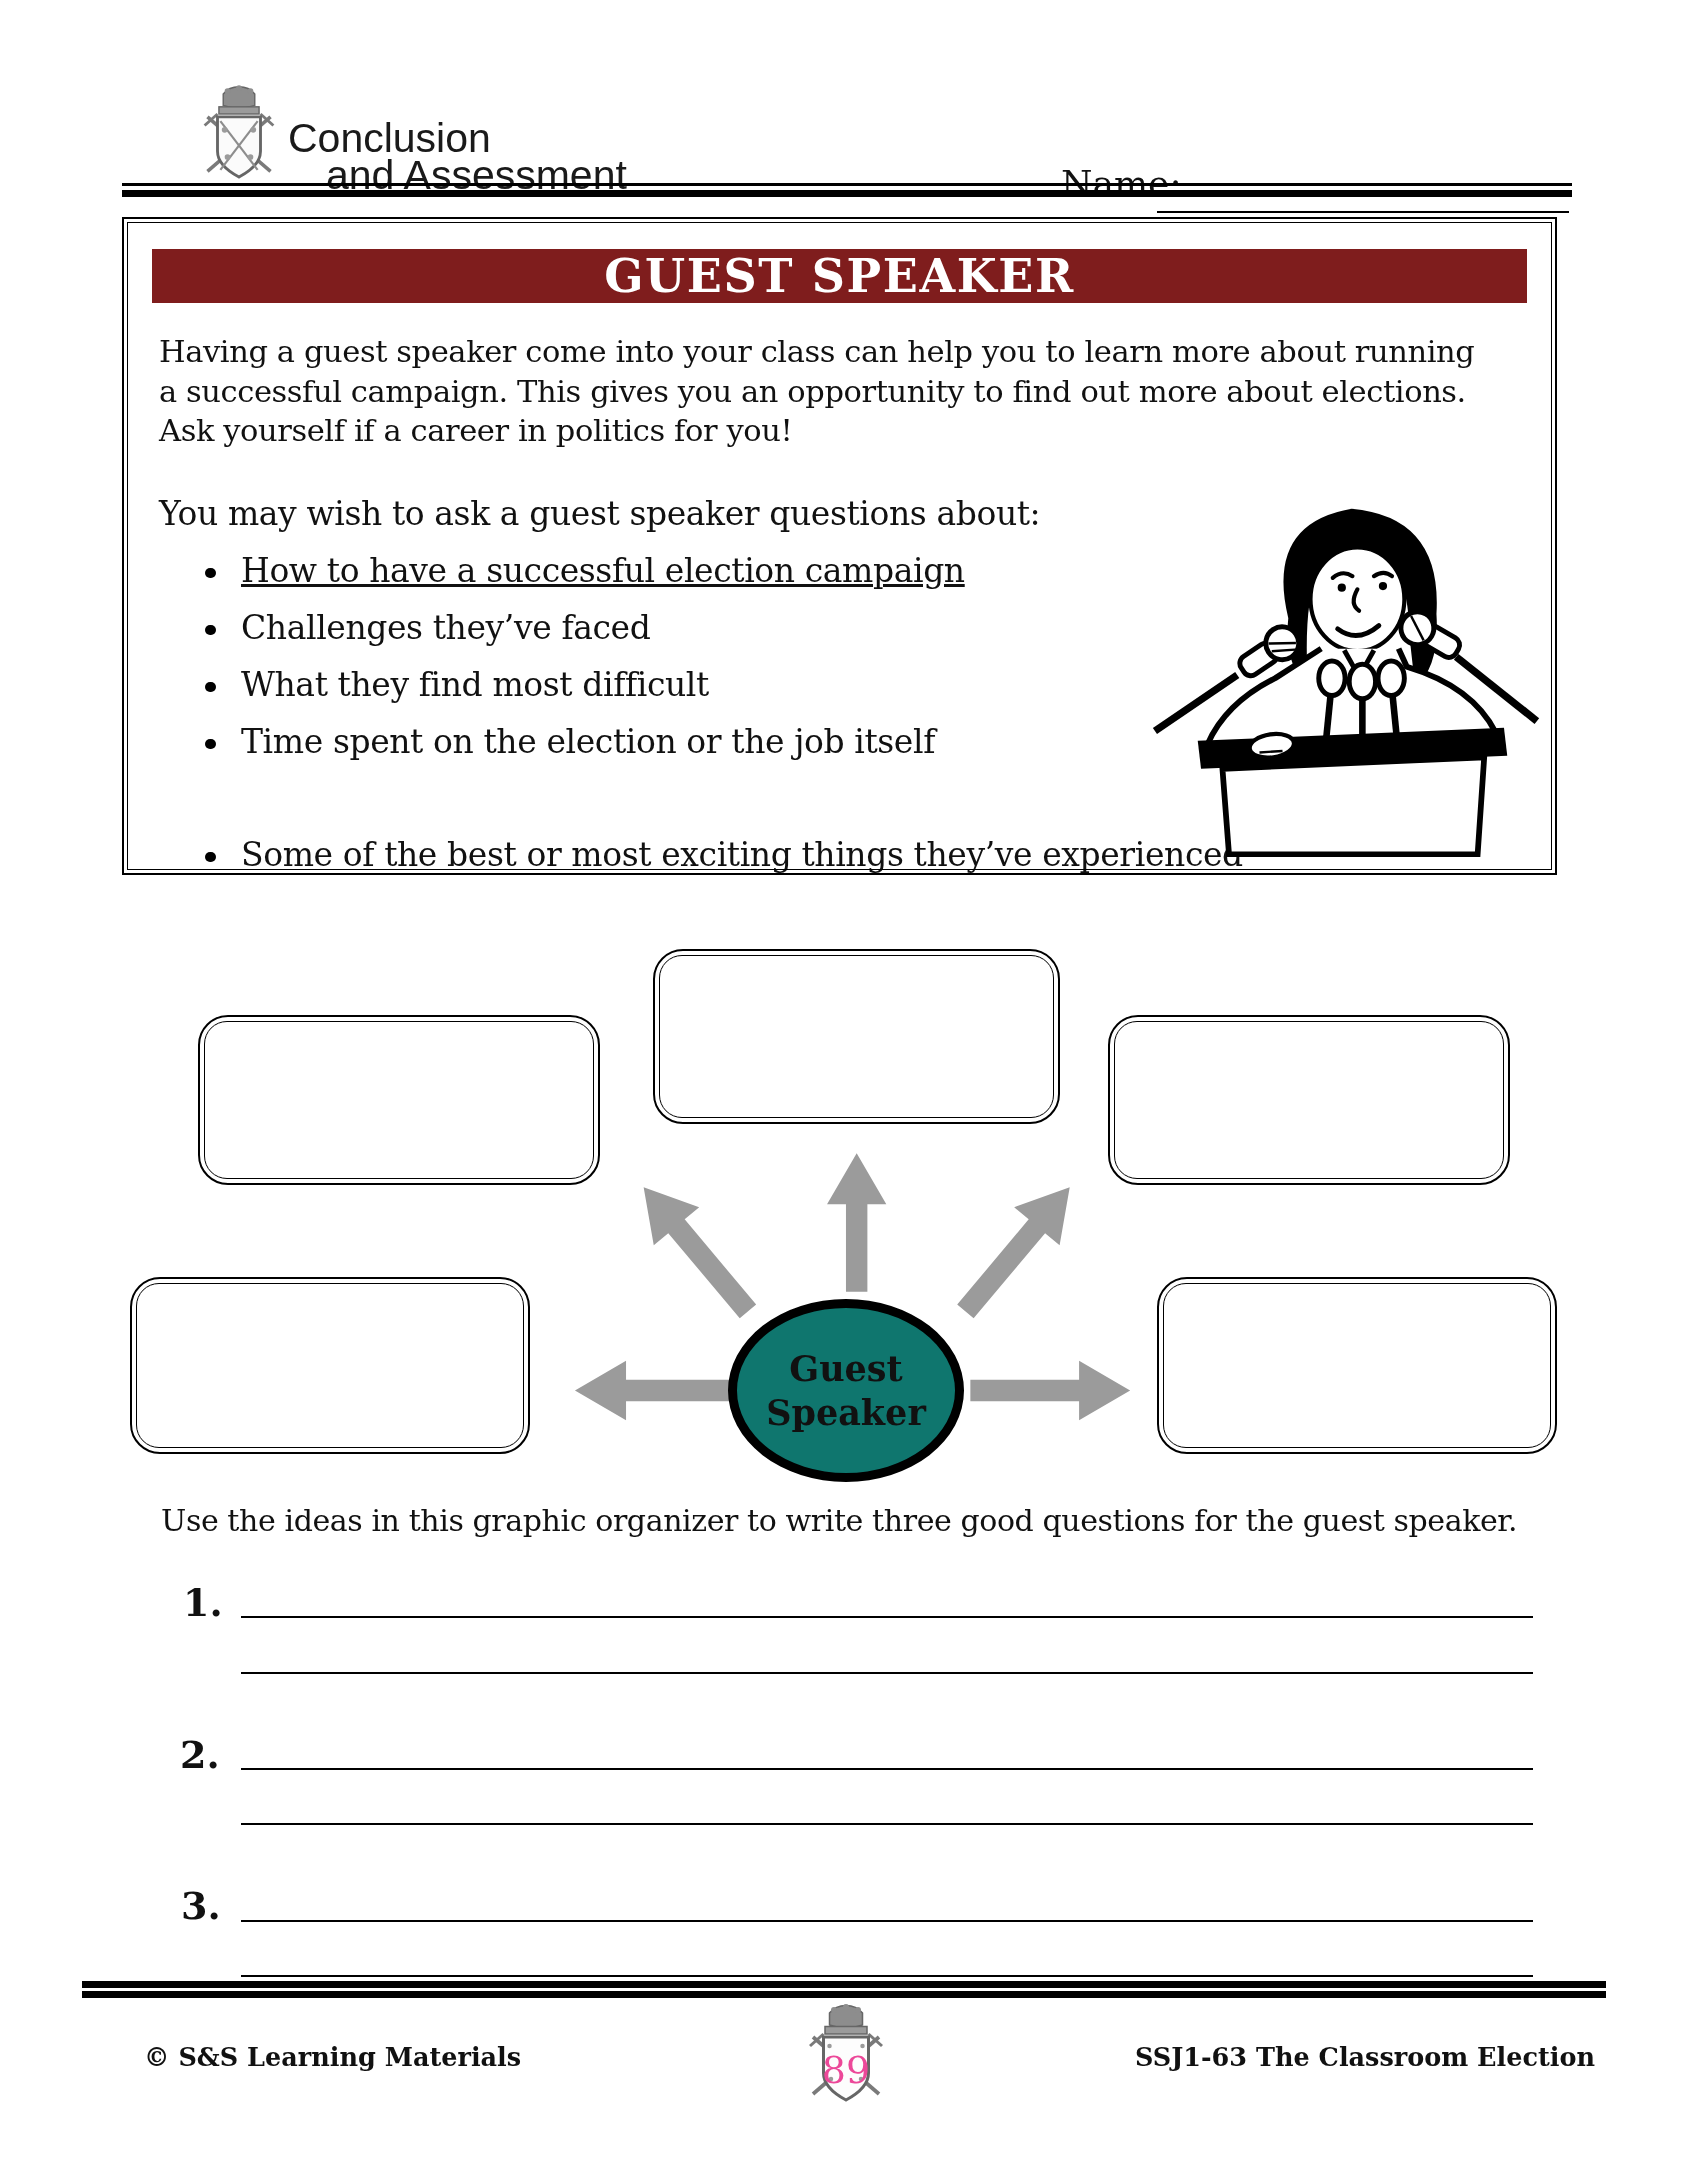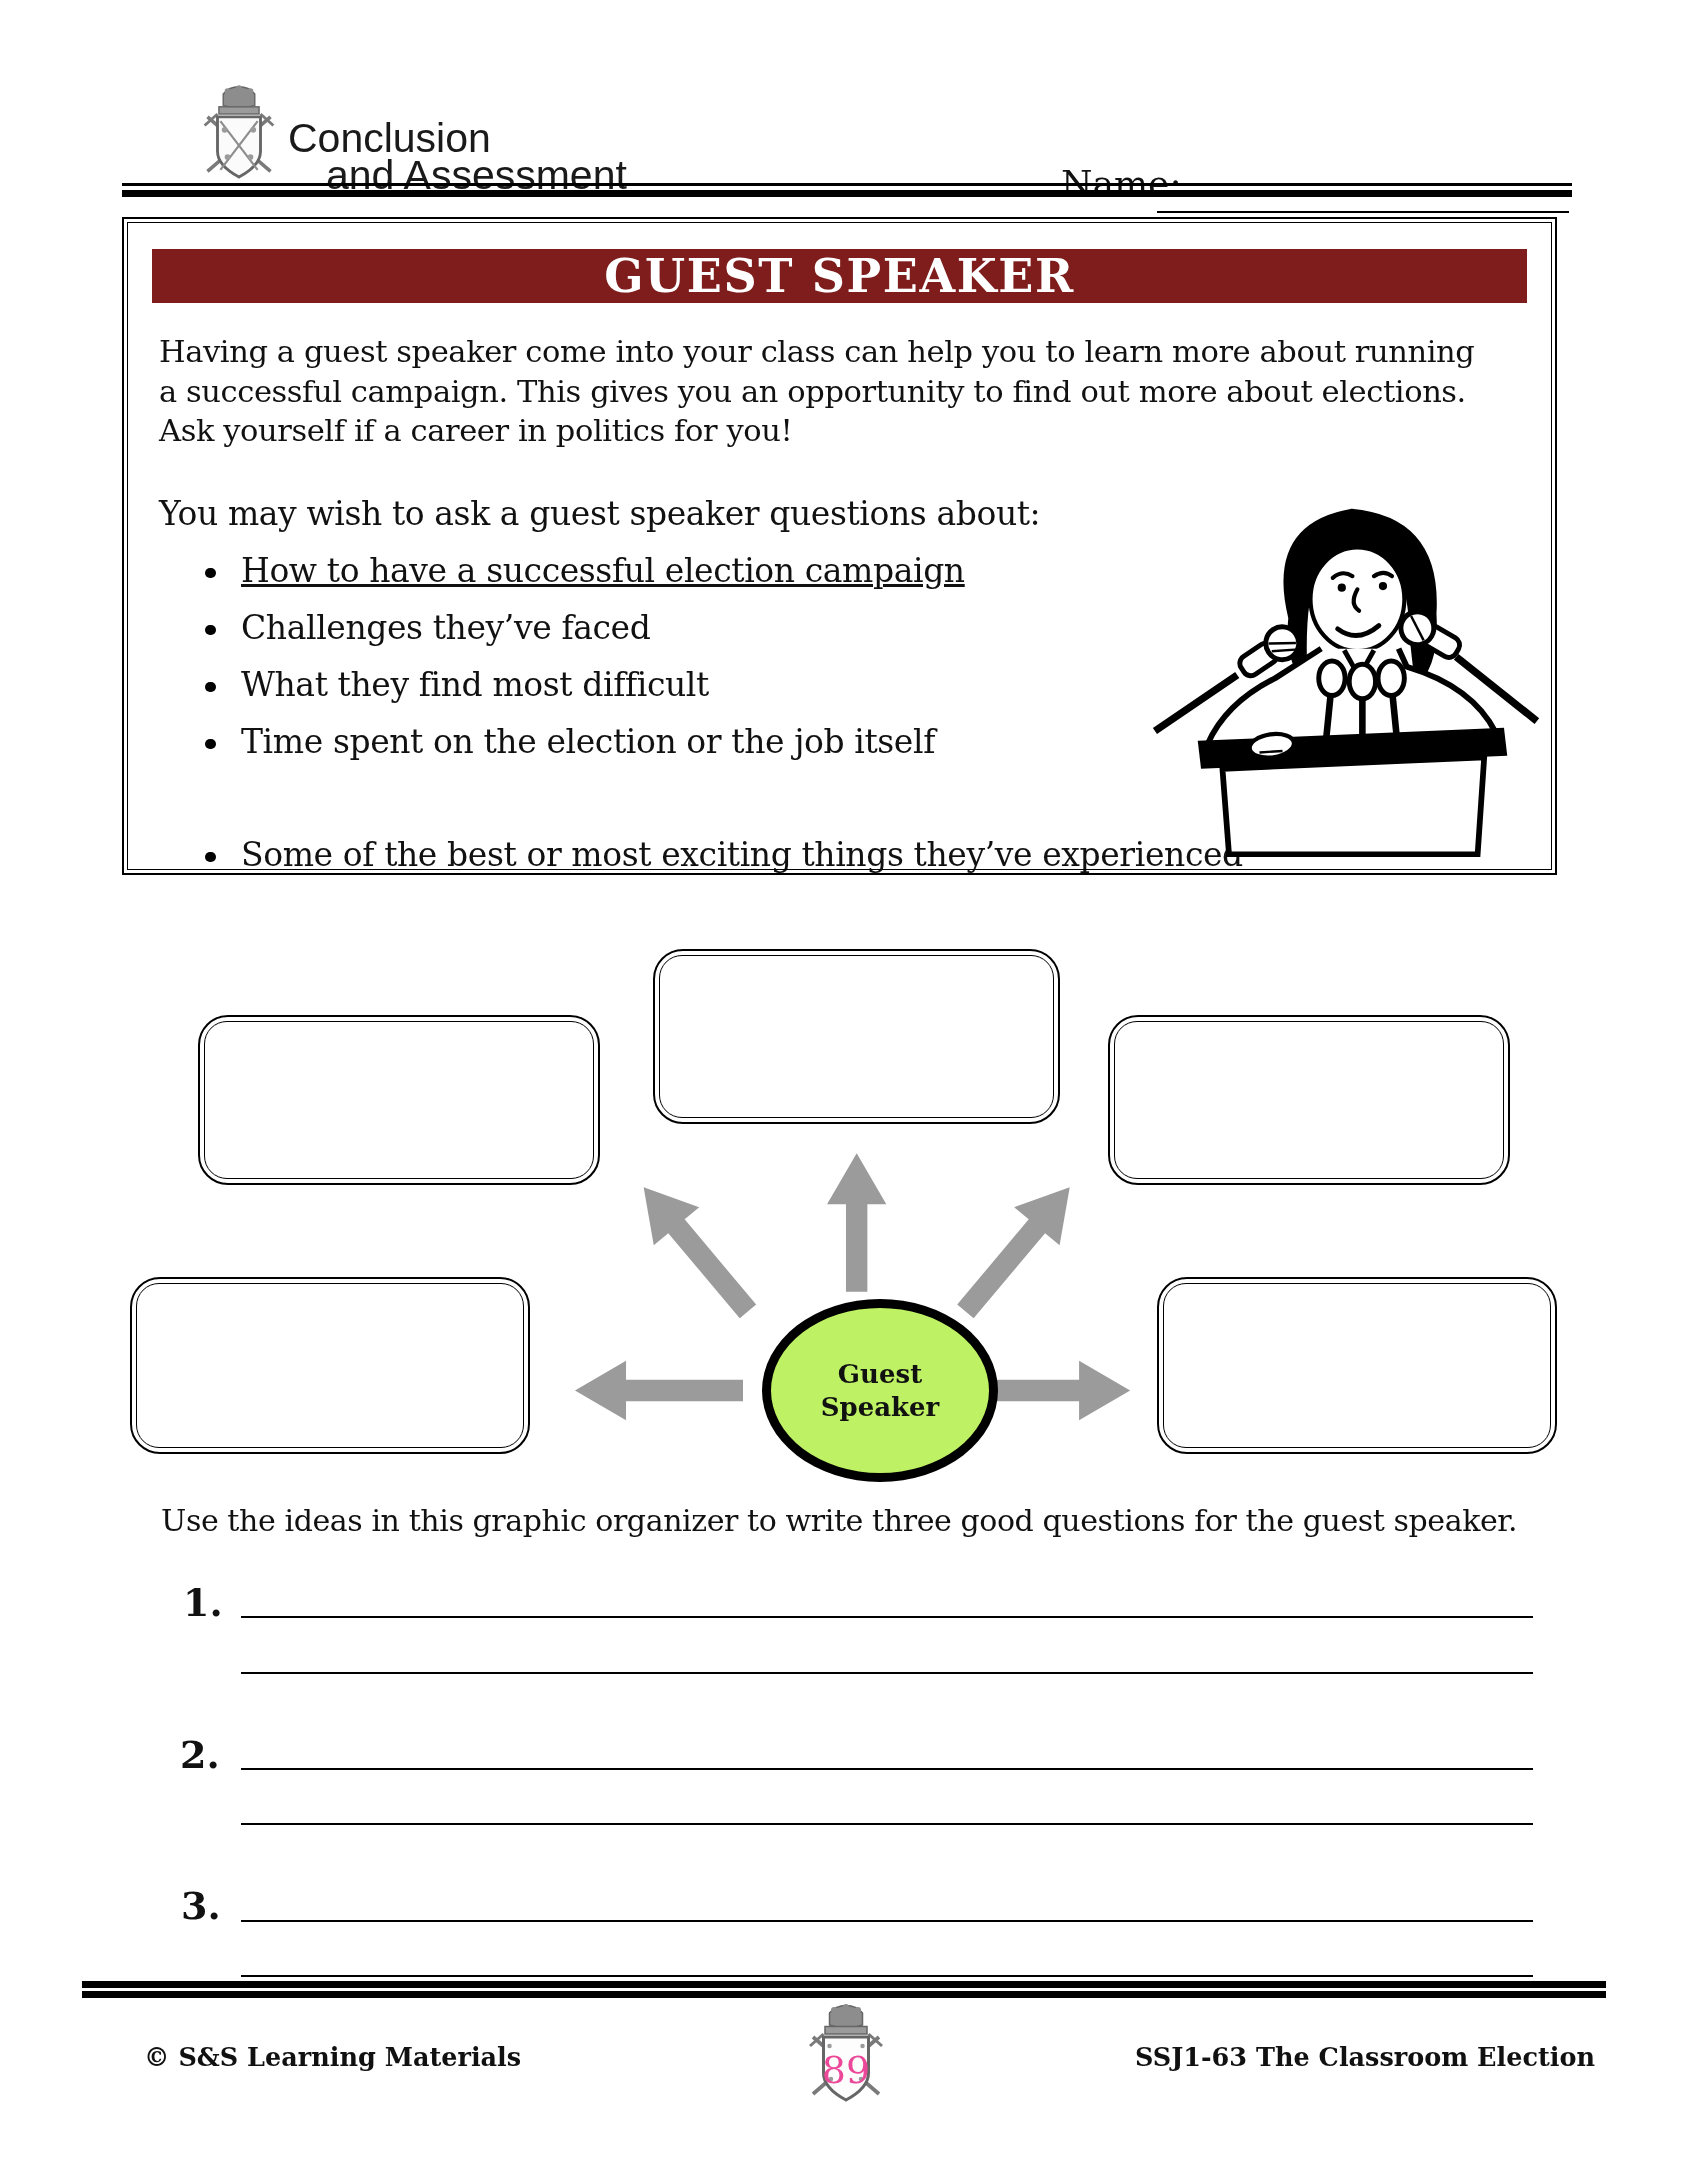--- a/index.html
+++ b/index.html
@@ -40,24 +40,24 @@
 
   
   .org-question{font-size:30.5px;letter-spacing:-0.4px;}
   .dbox{
     position:absolute;border:2.5px solid #000;border-radius:30px;background:#fff;box-sizing:border-box;
   }
   .dbox::after{
     content:"";position:absolute;inset:4.1px;border:1.6px solid #000;border-radius:23px;pointer-events:none;
   }
   .center-ellipse{
-    position:absolute;left:762px;top:1299px;width:236px;height:183px;
-    border:9px solid #000;border-radius:50%;background:#bef264;box-sizing:border-box;
+    position:absolute;left:728px;top:1299px;width:236px;height:183px;
+    border:9px solid #000;border-radius:50%;background:#0f766e;box-sizing:border-box;
     display:flex;flex-direction:column;align-items:center;justify-content:center;
-    font-weight:bold;font-size:26px;line-height:1.25;
+    font-weight:bold;font-size:35px;line-height:1.25;
   }
   .arrows-svg{position:absolute;left:0;top:0;width:1687px;height:2183px;pointer-events:none;}
 
   
   .instruction{font-size:30px;letter-spacing:-0.4px;}
   .q-number{font-weight:bold;font-size:38px;}
   .answer-line{position:absolute;left:241px;width:1292px;height:0;border-bottom:2.5px solid #000;}
 
   
   .footer-text{font-weight:bold;font-size:25.5px;}

